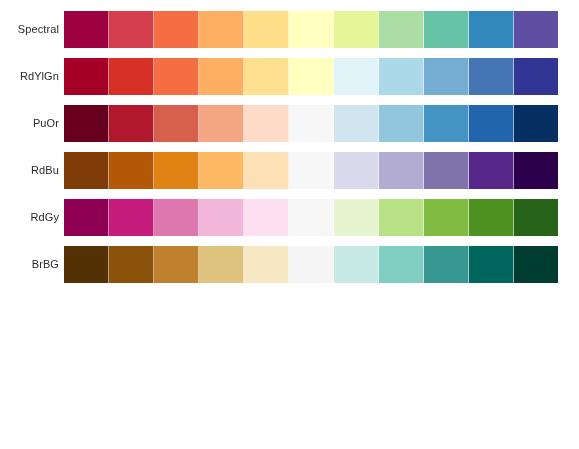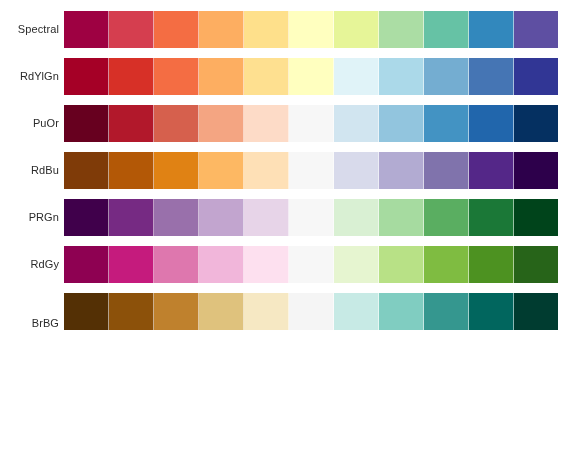--- a/index.html
+++ b/index.html
@@ -35,21 +35,20 @@
   }
 
   .cmap-row {
     display: flex;
     align-items: center;
     height: 37px;
     margin-bottom: 10px;
   }
   .cmap-row:last-child {
     margin-bottom: 0;
-    align-items: flex-end;
   }
 
   .cmap-label {
     width: 64px;
     box-sizing: border-box;
     padding-right: 5px;
     text-align: right;
     font-size: 11px;
     line-height: 13px;
     color: #2b2b2b;
@@ -138,36 +137,20 @@
           <div class="cmap-swatch" style="background-color: rgb(254, 224, 182);"></div>
           <div class="cmap-swatch" style="background-color: rgb(247, 247, 247);"></div>
           <div class="cmap-swatch" style="background-color: rgb(216, 218, 235);"></div>
           <div class="cmap-swatch" style="background-color: rgb(178, 171, 210);"></div>
           <div class="cmap-swatch" style="background-color: rgb(128, 115, 172);"></div>
           <div class="cmap-swatch" style="background-color: rgb(84, 39, 136);"></div>
           <div class="cmap-swatch" style="background-color: rgb(45, 0, 75);"></div>
         </div>
       </div>
       <div class="cmap-row">
-        <div class="cmap-label">PRGn</div>
-        <div class="cmap-strip">
-          <div class="cmap-swatch" style="background-color: rgb(64, 0, 75);"></div>
-          <div class="cmap-swatch" style="background-color: rgb(118, 42, 131);"></div>
-          <div class="cmap-swatch" style="background-color: rgb(153, 112, 171);"></div>
-          <div class="cmap-swatch" style="background-color: rgb(194, 165, 207);"></div>
-          <div class="cmap-swatch" style="background-color: rgb(231, 212, 232);"></div>
-          <div class="cmap-swatch" style="background-color: rgb(247, 247, 247);"></div>
-          <div class="cmap-swatch" style="background-color: rgb(217, 240, 211);"></div>
-          <div class="cmap-swatch" style="background-color: rgb(166, 219, 160);"></div>
-          <div class="cmap-swatch" style="background-color: rgb(90, 174, 97);"></div>
-          <div class="cmap-swatch" style="background-color: rgb(27, 120, 55);"></div>
-          <div class="cmap-swatch" style="background-color: rgb(0, 68, 27);"></div>
-        </div>
-      </div>
-      <div class="cmap-row">
         <div class="cmap-label">RdGy</div>
         <div class="cmap-strip">
           <div class="cmap-swatch" style="background-color: rgb(142, 1, 82);"></div>
           <div class="cmap-swatch" style="background-color: rgb(197, 27, 125);"></div>
           <div class="cmap-swatch" style="background-color: rgb(222, 119, 174);"></div>
           <div class="cmap-swatch" style="background-color: rgb(241, 182, 218);"></div>
           <div class="cmap-swatch" style="background-color: rgb(253, 224, 239);"></div>
           <div class="cmap-swatch" style="background-color: rgb(247, 247, 247);"></div>
           <div class="cmap-swatch" style="background-color: rgb(230, 245, 208);"></div>
           <div class="cmap-swatch" style="background-color: rgb(184, 225, 134);"></div>

